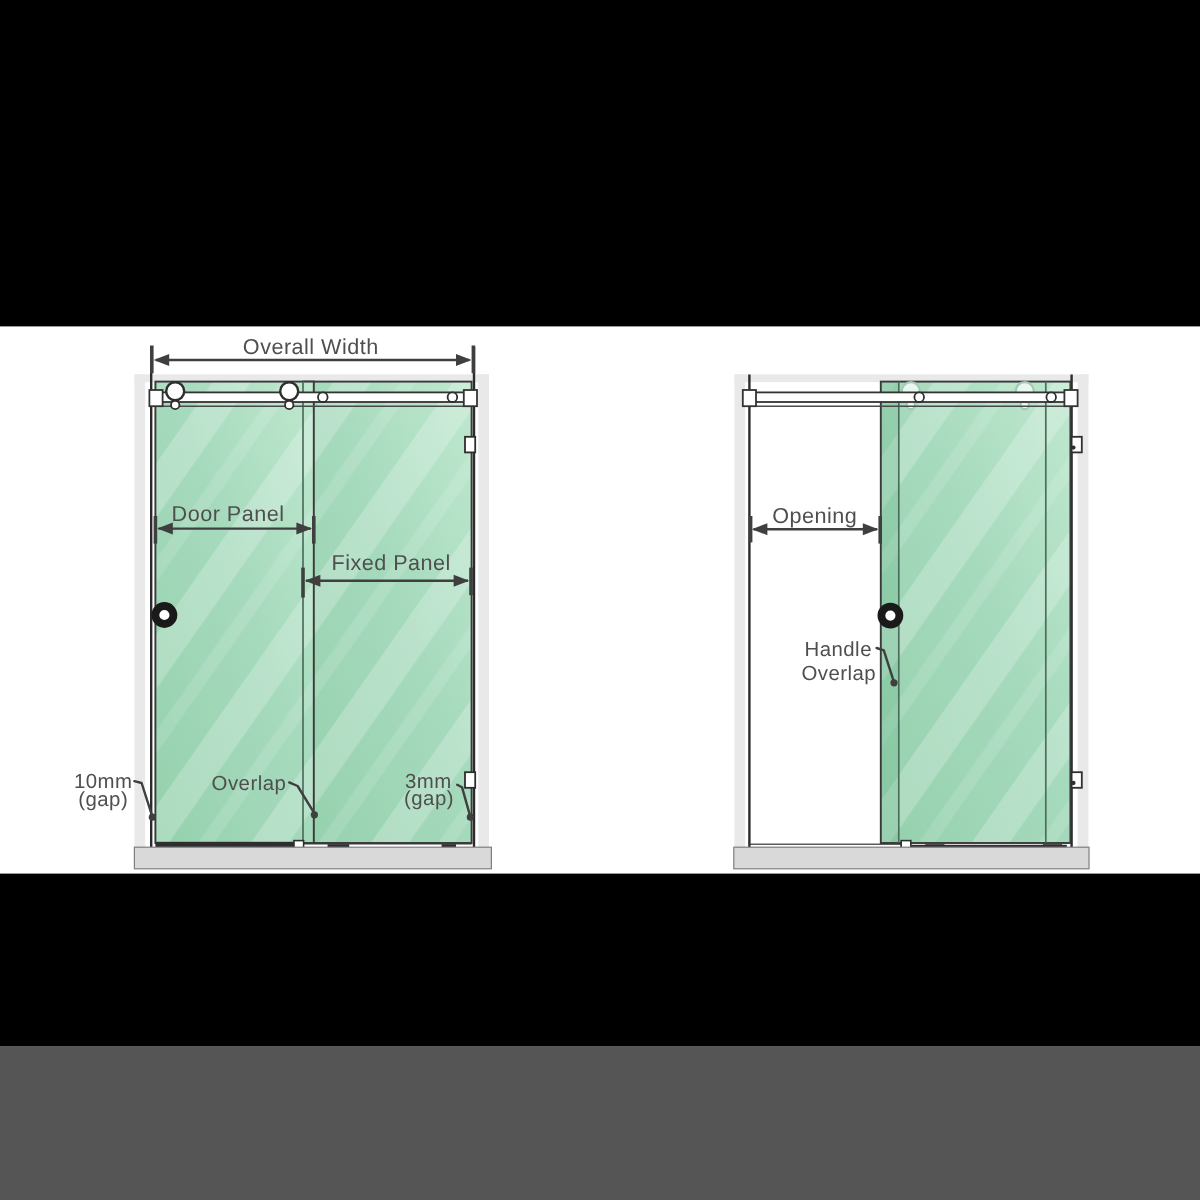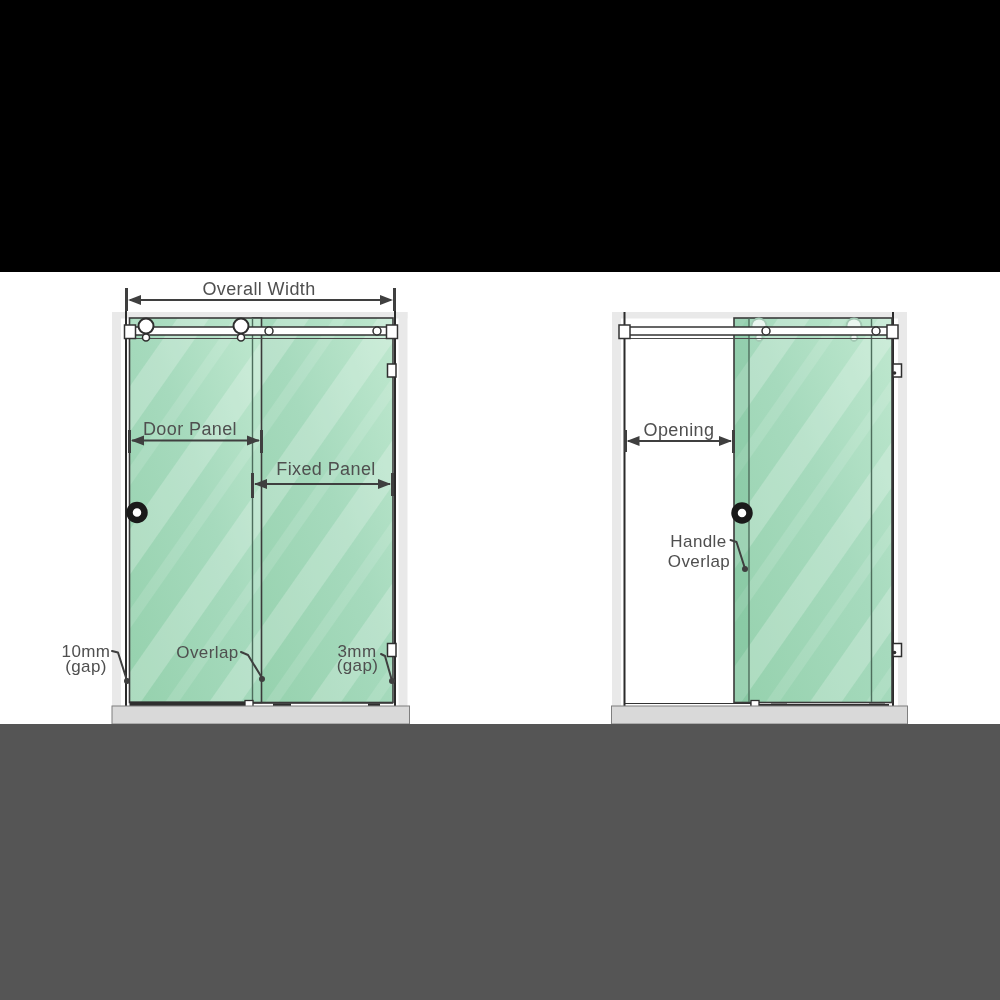--- a/index.html
+++ b/index.html
@@ -1,16 +1,16 @@
 <!DOCTYPE html>
 <html><head>
 <meta charset="utf-8">
 <style>
   html,body{margin:0;padding:0;background:#555;}
-  #stage{position:relative;width:1000px;height:724px;background:#ffffff;overflow:hidden;
+  #stage{position:relative;width:1000px;height:872px;background:#ffffff;overflow:hidden;
          font-family:"Liberation Sans", sans-serif;}
   .letterbox{position:absolute;left:0;width:1000px;background:#000;}
   #bar-top{top:0;height:272px;}
   #bar-bottom{top:728px;height:272px;}
   #diagram-svg{position:absolute;left:0;top:272px;width:1000px;height:456px;display:block;}
   text{font-family:"Liberation Sans", sans-serif;fill:#4f4f4f;letter-spacing:.4px;}
   .dim-label{font-size:18px;text-anchor:middle;}
   .callout-label{font-size:17px;text-anchor:middle;}
   .dimline{stroke:#3f3f3f;stroke-width:2;}
   .tick{stroke:#3f3f3f;stroke-width:3;}

